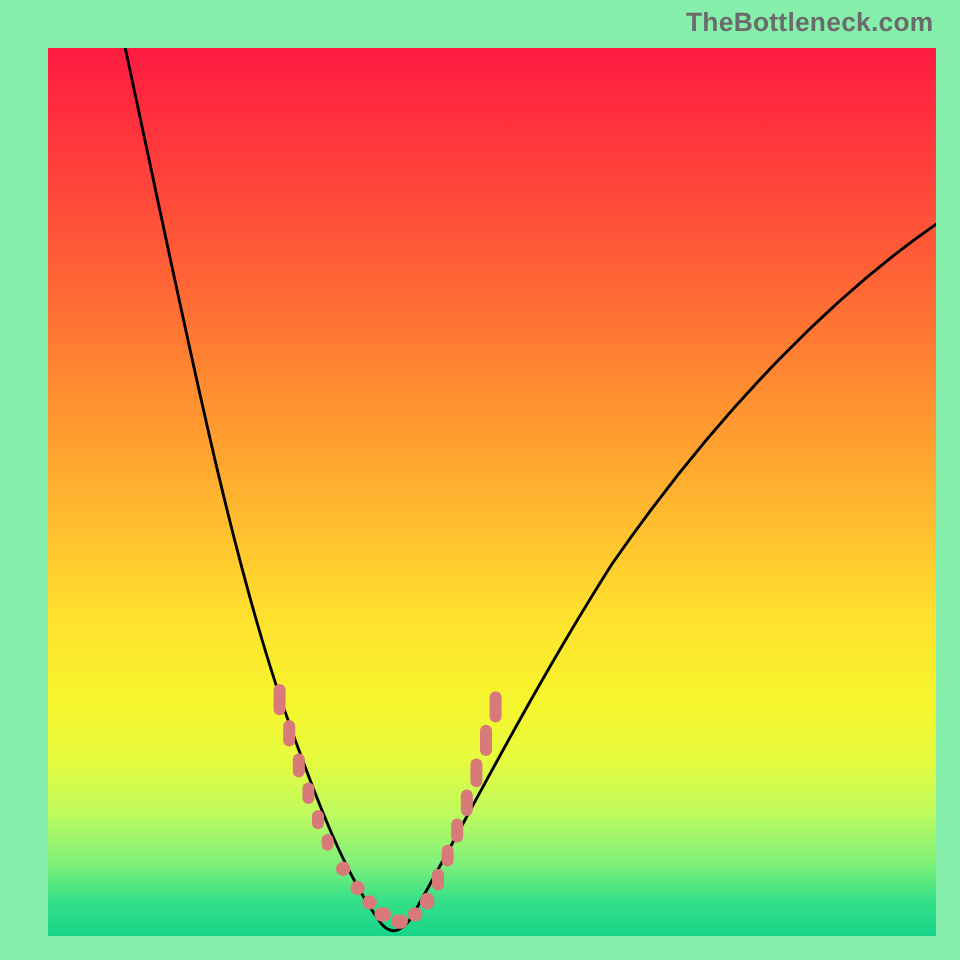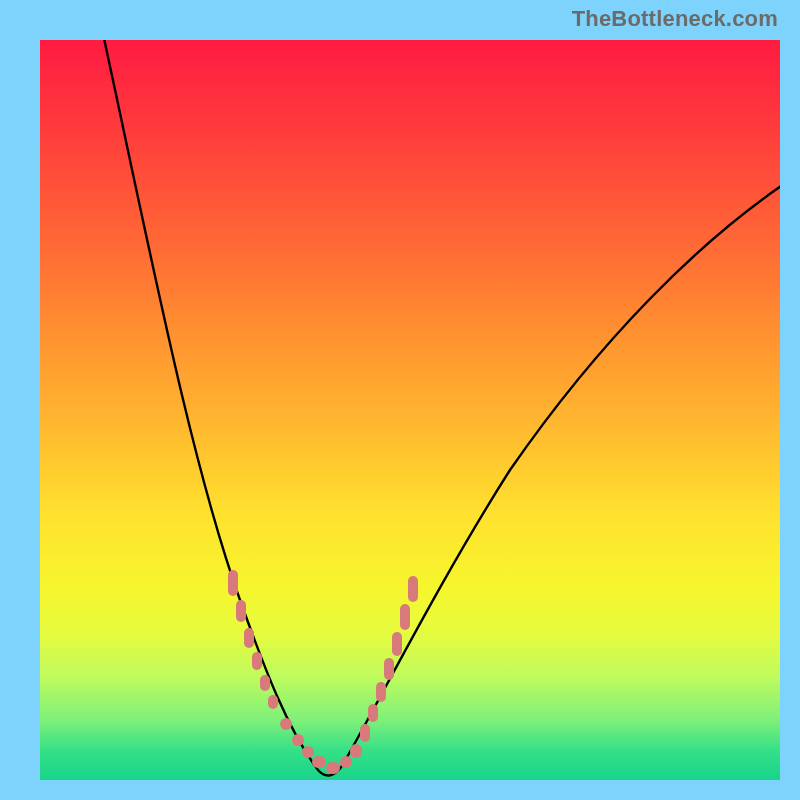--- a/index.html
+++ b/index.html
@@ -10,21 +10,21 @@
     background: #000;
     font-family: Arial, Helvetica, sans-serif;
     overflow: hidden;
   }
   .frame {
     position: absolute;
     left: 0;
     top: 0;
     width: 800px;
     height: 800px;
-    background: #7dd3fc;
+    background: #86efac;
   }
   .plot-area {
     position: absolute;
     left: 40px;
     top: 40px;
     width: 740px;
     height: 740px;
     
     background: linear-gradient(
       to bottom,

